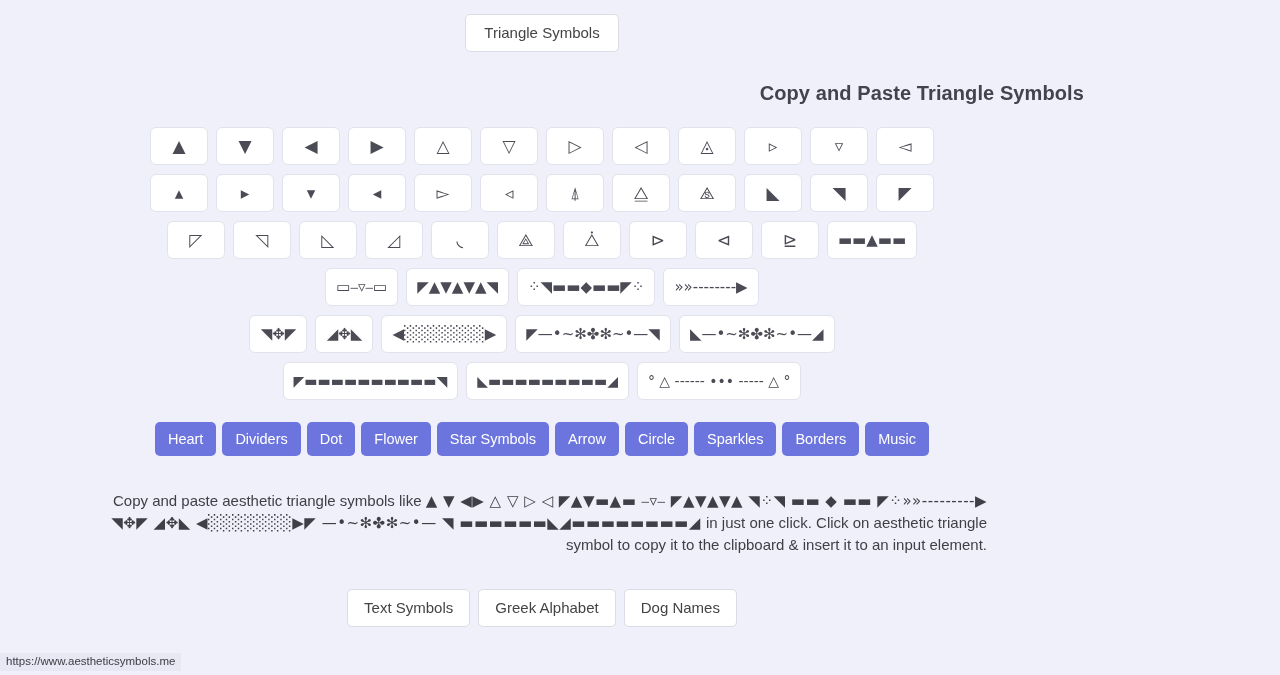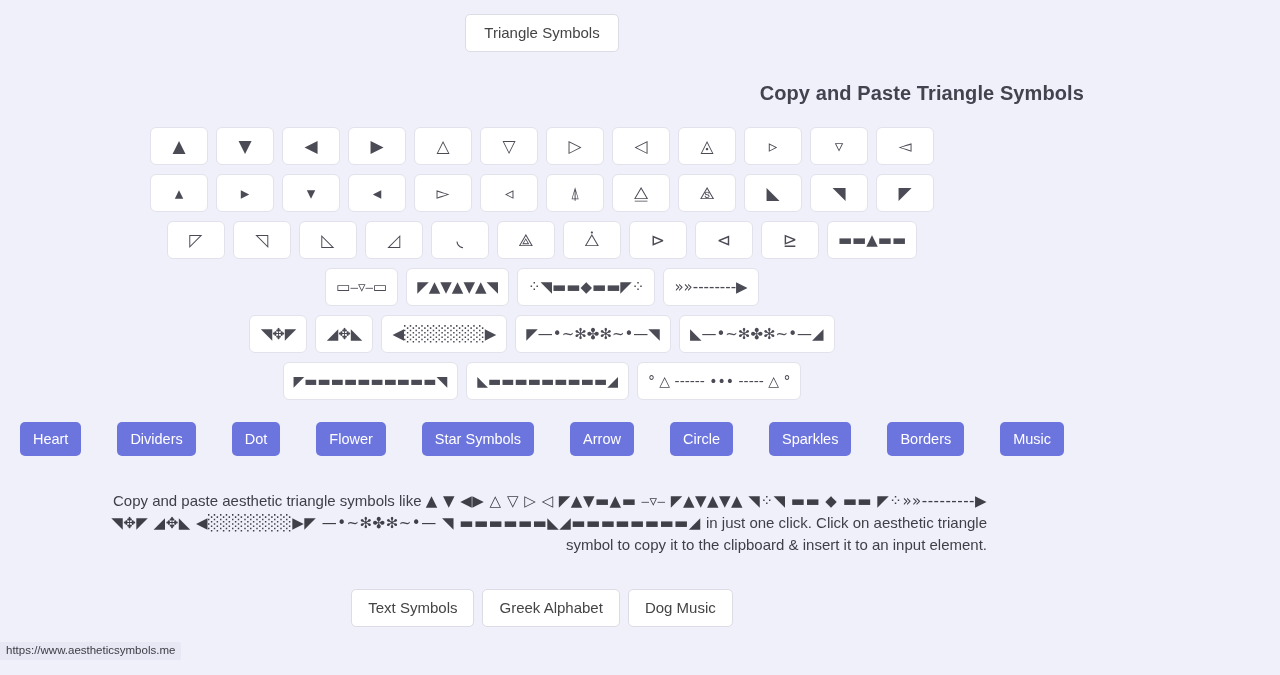--- a/index.html
+++ b/index.html
@@ -85,21 +85,21 @@
   .cat-btn {
     background: #6c74dd;
     color: #fff;
     border: none;
     border-radius: 5px;
     font-size: 14.5px;
     font-family: "Liberation Sans", sans-serif;
     padding: 0 13px;
     height: 34px;
     line-height: 34px;
-    margin: 0 18px;
+    margin: 0 3px;
     cursor: pointer;
     white-space: nowrap;
   }
   
   .desc {
     width: 890px;
     margin: 34px auto 0 auto;
     font-size: 15px;
     line-height: 21px;
     color: #3f3f48;
@@ -125,21 +125,21 @@
     font-size: 15px;
     color: #444;
     margin: 0 4px;
     cursor: pointer;
     line-height: 18px;
   }
   
   .status-bar {
     position: absolute;
     left: 0;
-    bottom: 15px;
+    bottom: 4px;
     background: #e8e8f4;
     color: #3c3c44;
     font-size: 11.5px;
     font-family: "Liberation Sans", sans-serif;
     padding: 2px 6px 3px 6px;
     border-top-right-radius: 2px;
     line-height: 13px;
   }
 </style>
 </head>
@@ -235,18 +235,18 @@
       <button class="cat-btn">Borders</button>
       <button class="cat-btn">Music</button>
     </div>
   </div>
 
   <p class="desc"><span>Copy and paste aesthetic triangle symbols like </span><span class="glyphs">▲ ▼ ◀▶ △ ▽ ▷ ◁ ◤▲▼▬▲▬ ⎯▿⎯ ◤▲▼▲▼▲ ◥⁘◥ ▬▬ ◆ ▬▬ ◤⁘»»---------▶ ◥✥◤ ◢✥◣ ◀░░░░░░░▶◤ —•~✻✤✻~•— ◥ ▬▬▬▬▬▬◣◢▬▬▬▬▬▬▬▬◢ </span><span>in just one click. Click on aesthetic triangle symbol to copy it to the clipboard &amp; insert it to an input element.</span></p>
 
   <div class="footer-row">
     <div class="footer-btn">Text Symbols</div>
     <div class="footer-btn">Greek Alphabet</div>
-    <div class="footer-btn">Dog Music</div>
+    <div class="footer-btn">Dog Names</div>
   </div>
 
 </div>
 
 <div class="status-bar">https://www.aestheticsymbols.me</div>
 
 </body></html>

